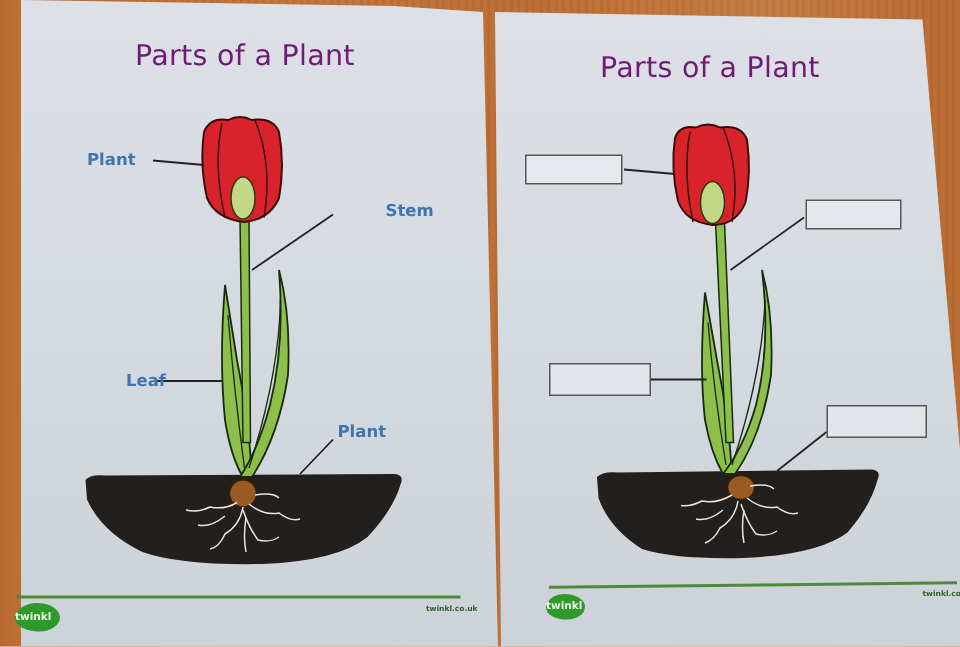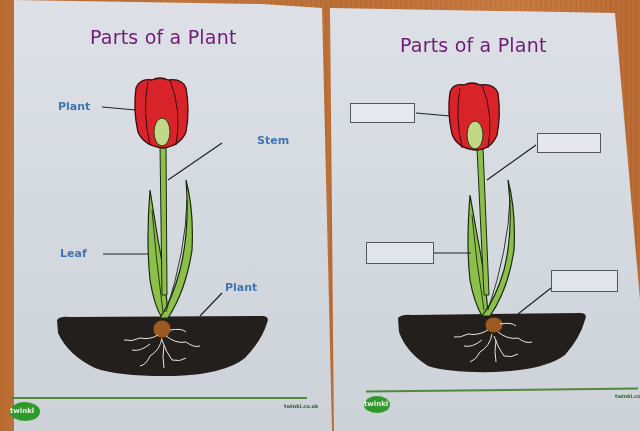--- a/index.html
+++ b/index.html
@@ -93,21 +93,21 @@
   </g>
 
   <line x1="102" y1="107" x2="136" y2="110" stroke="#222" stroke-width="1.2"></line>
   <line x1="222" y1="143" x2="168" y2="180" stroke="#222" stroke-width="1.2"></line>
   <line x1="103" y1="254" x2="148" y2="254" stroke="#222" stroke-width="1.2"></line>
   <line x1="222" y1="293" x2="200" y2="316" stroke="#222" stroke-width="1.2"></line>
 </svg>
 
 <div class="label" style="left:58px; top:100px;">Plant</div>
 <div class="label" style="left:230px; top:134px;margin-left:27px;">Stem</div>
-<div class="label" style="left:60px; top:247px;">Leaf</div>
+<div class="label" style="left:84px; top:247px;">Leaf</div>
 <div class="label" style="left:225px; top:281px;">Plant</div>
 
 <div class="footer-line" style="left:11px; top:397px; width:296px;"></div>
 <div class="logo" style="left:10px; top:402px;">twinkl</div>
 <div class="site" style="left:284px; top:403px;">twinkl.co.uk</div>
 
 <div class="sheet" id="sheet-right"></div>
 
 <div class="title" style="left:400px; top:34px;">Parts of a Plant</div>
 

